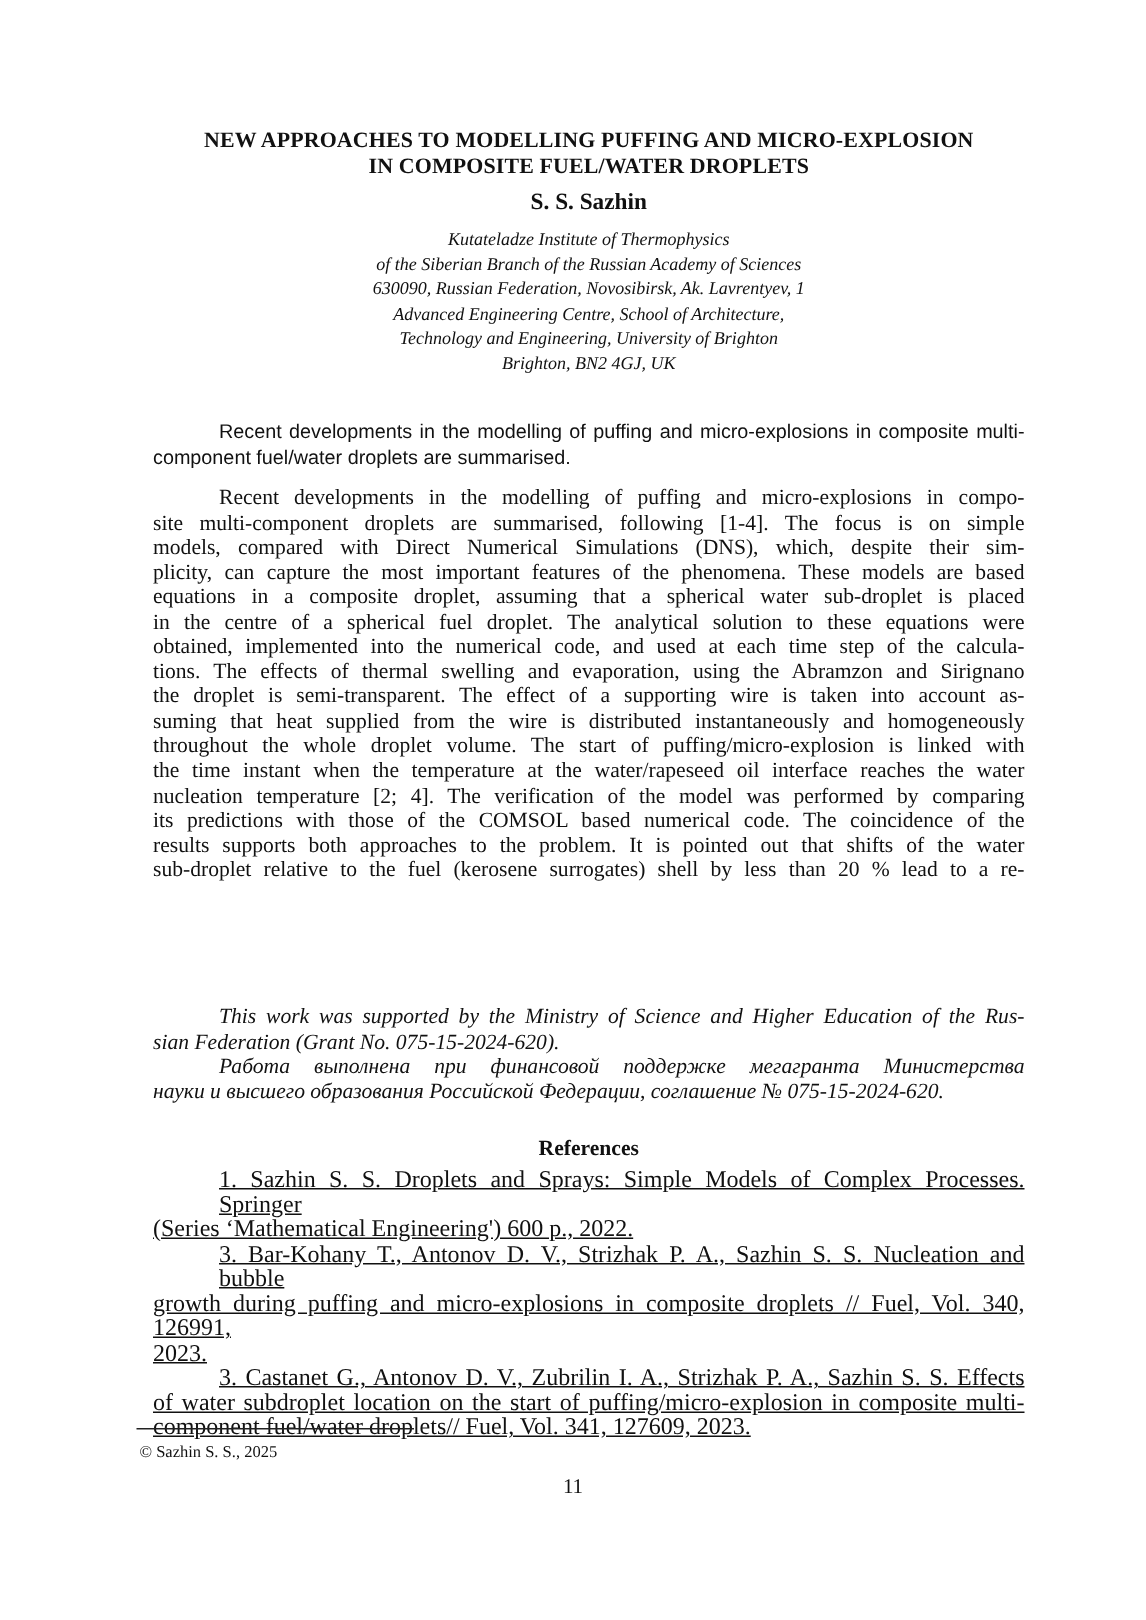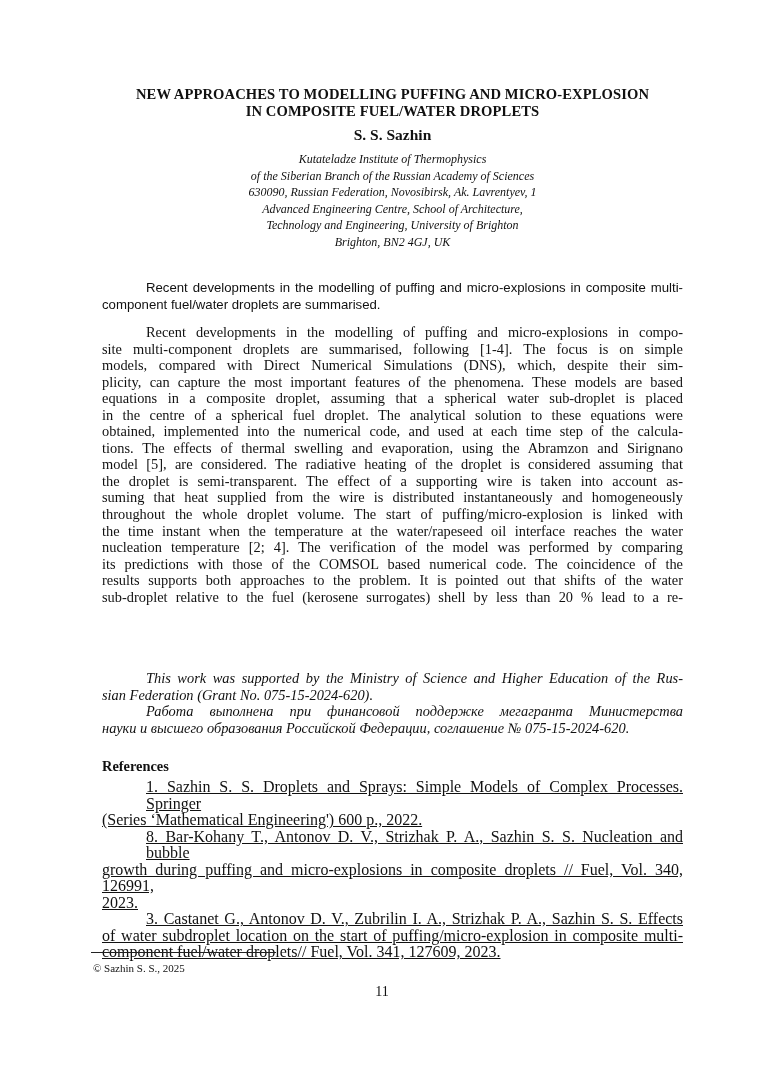--- a/index.html
+++ b/index.html
@@ -8,21 +8,21 @@
   .serif { font-family: "Liberation Serif", "DejaVu Serif", serif; }
   .sans { font-family: "Liberation Sans", "DejaVu Sans", sans-serif; }
   .col { position: absolute; left: 74px; width: 581px; margin-left: 28px; }
 
   .title { top: 86px; text-align: center; font-weight: bold; font-size: 14.6px; line-height: 17px; letter-spacing: 0.1px; }
   .author { top: 126px; text-align: center; font-weight: bold; font-size: 15.5px; line-height: 18px; }
   .affil { top: 151px; text-align: center; font-style: italic; font-size: 12px; line-height: 16.6px; }
   .abstract { top: 279px; font-size: 13.2px; line-height: 17px; text-align: justify; }
   .body { top: 324px; font-size: 14.4px; line-height: 16.55px; text-align: justify; }
   .ack { top: 670px; font-size: 14.4px; line-height: 16.5px; font-style: italic; text-align: justify; }
-  .refs-title { top: 758px; text-align: left; font-weight: bold; font-size: 14.4px; line-height: 17px; }
+  .refs-title { top: 758px; text-align: center; font-weight: bold; font-size: 14.4px; line-height: 17px; }
   .refs { top: 779px; font-size: 16px; line-height: 16.55px; text-align: justify; text-decoration: underline; }
 
   .line { display: block; white-space: nowrap; }
   .j { text-align: justify; text-align-last: justify; white-space: normal; }
   .indent { padding-left: 44px; }
 
   .rule { position: absolute; left: 91px; top: 952px; width: 185px; height: 0; border-top: 1px solid #222; }
   .copyright { position: absolute; left: 93px; top: 962px; font-size: 11px; line-height: 13px; }
   .pagenum { position: absolute; left: 0; width: 764px; top: 984px; text-align: center; font-size: 14px; line-height: 16px; }
 </style>
@@ -54,21 +54,20 @@
 
   <div class="col body serif">
     <span class="line j indent">Recent developments in the modelling of puffing and micro-explosions in compo-</span>
     <span class="line j">site multi-component droplets are summarised, following [1-4]. The focus is on simple</span>
     <span class="line j">models, compared with Direct Numerical Simulations (DNS), which, despite their sim-</span>
     <span class="line j">plicity, can capture the most important features of the phenomena. These models are based</span>
     <span class="line j">equations in a composite droplet, assuming that a spherical water sub-droplet is placed</span>
     <span class="line j">in the centre of a spherical fuel droplet. The analytical solution to these equations were</span>
     <span class="line j">obtained, implemented into the numerical code, and used at each time step of the calcula-</span>
     <span class="line j">tions. The effects of thermal swelling and evaporation, using the Abramzon and Sirignano</span>
-    <span class="line j">model [5], are considered. The radiative heating of the droplet is considered assuming that</span>
     <span class="line j">the droplet is semi-transparent. The effect of a supporting wire is taken into account as-</span>
     <span class="line j">suming that heat supplied from the wire is distributed instantaneously and homogeneously</span>
     <span class="line j">throughout the whole droplet volume. The start of puffing/micro-explosion is linked with</span>
     <span class="line j">the time instant when the temperature at the water/rapeseed oil interface reaches the water</span>
     <span class="line j">nucleation temperature [2; 4]. The verification of the model was performed by comparing</span>
     <span class="line j">its predictions with those of the COMSOL based numerical code. The coincidence of the</span>
     <span class="line j">results supports both approaches to the problem. It is pointed out that shifts of the water</span>
     <span class="line j">sub-droplet relative to the fuel (kerosene surrogates) shell by less than 20 % lead to a re-</span>
   </div>
 
@@ -80,21 +79,21 @@
   </div>
 
   <div class="col refs-title serif">References</div>
 
   <div class="col refs serif">
     <div>
       <span class="line j indent">1. Sazhin S. S. Droplets and Sprays: Simple Models of Complex Processes. Springer</span>
       <span class="line">(Series ‘Mathematical Engineering') 600 p., 2022.</span>
     </div>
     <div>
-      <span class="line j indent">8. Bar-Kohany T., Antonov D. V., Strizhak P. A., Sazhin S. S. Nucleation and bubble</span>
+      <span class="line j indent">3. Bar-Kohany T., Antonov D. V., Strizhak P. A., Sazhin S. S. Nucleation and bubble</span>
       <span class="line j">growth during puffing and micro-explosions in composite droplets // Fuel, Vol. 340, 126991,</span>
       <span class="line">2023.</span>
     </div>
     <div>
       <span class="line j indent">3. Castanet G., Antonov D. V., Zubrilin I. A., Strizhak P. A., Sazhin S. S. Effects</span>
       <span class="line j">of water subdroplet location on the start of puffing/micro-explosion in composite multi-</span>
       <span class="line">component fuel/water droplets// Fuel, Vol. 341, 127609, 2023.</span>
     </div>
   </div>
 

